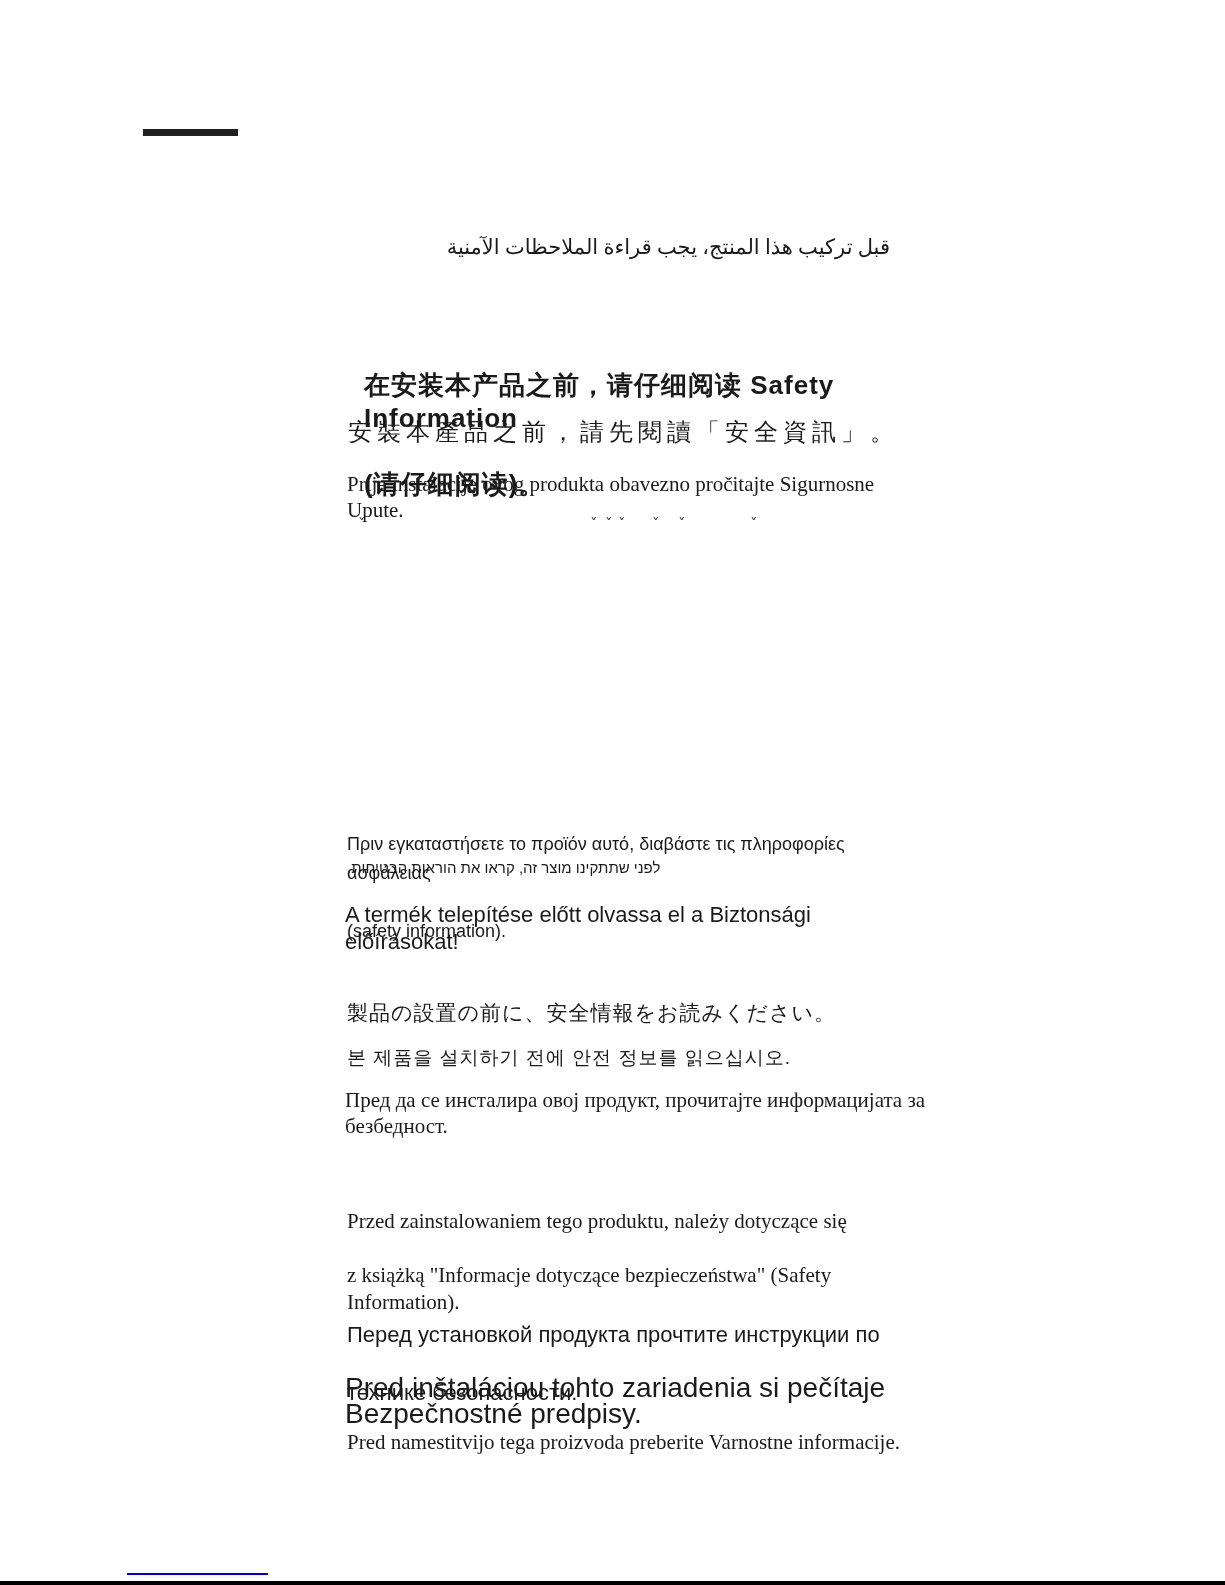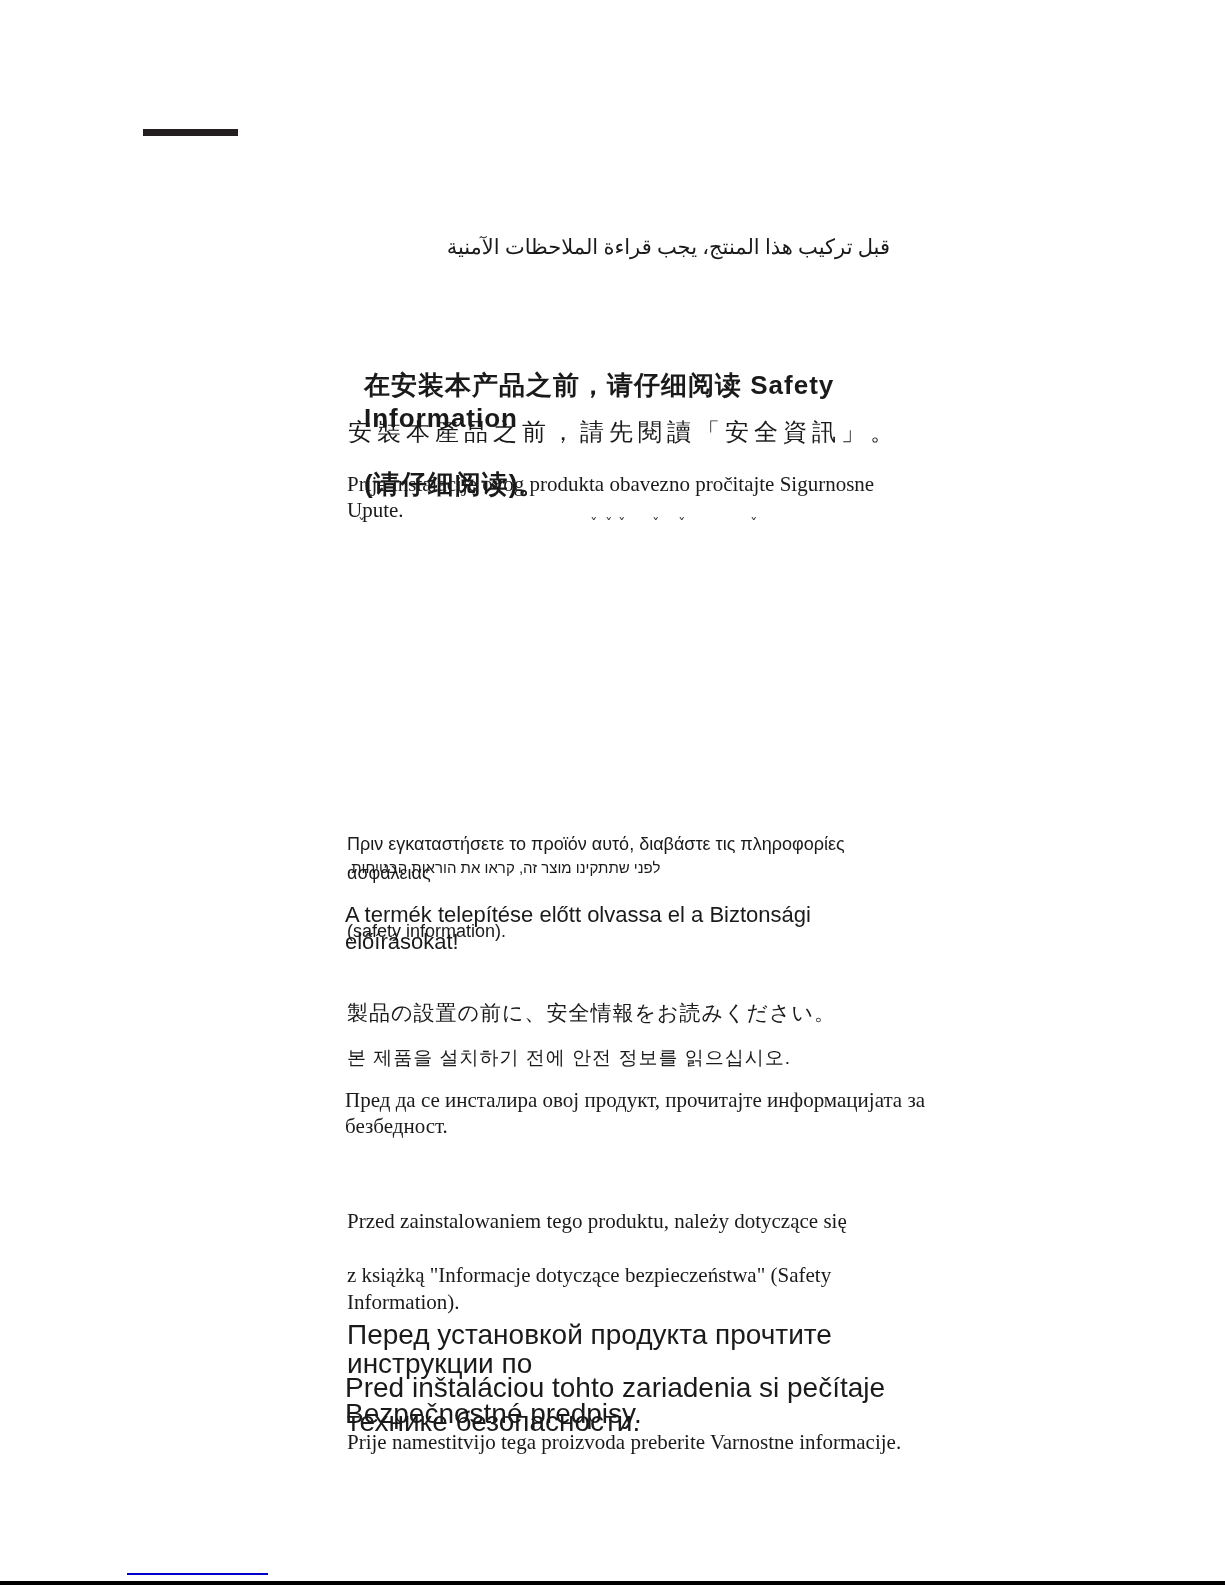--- a/index.html
+++ b/index.html
@@ -75,21 +75,21 @@
   .macedonian {
     left: 345px; top: 1087px; width: 660px;
     font-size: 21px; line-height: 26px;
   }
   .polish {
     left: 347px; top: 1181px; width: 580px;
     font-size: 21px; line-height: 27px;
   }
   .russian {
     left: 347px; top: 1291px; width: 540px;
-    font-size: 28px; line-height: 29px;
+    font-size: 22px; line-height: 29px;
   }
   .slovak {
     left: 345px; top: 1375px; width: 600px;
     font-size: 28px; line-height: 26px;
   }
   .slovenian {
     left: 347px; top: 1429px; width: 560px;
     font-size: 21px; line-height: 26px;
   }
 
@@ -146,16 +146,16 @@
   <div>z książką "Informacje dotyczące bezpieczeństwa"  (Safety Information).</div>
 </div>
 
 <div class="abs notice sans russian">
   <div>Перед установкой продукта прочтите инструкции по</div>
   <div>технике безопасности.</div>
 </div>
 
 <div class="abs notice sans slovak">Pred inštaláciou tohto zariadenia si pečítaje Bezpečnostné predpisy.</div>
 
-<div class="abs notice serif slovenian">Prije namestitvijo tega proizvoda preberite Varnostne informacije.</div>
+<div class="abs notice serif slovenian">Pred namestitvijo tega proizvoda preberite Varnostne informacije.</div>
 
 <div class="abs link-rule"></div>
 <div class="abs bottom-edge"></div>
 
 </body></html>

